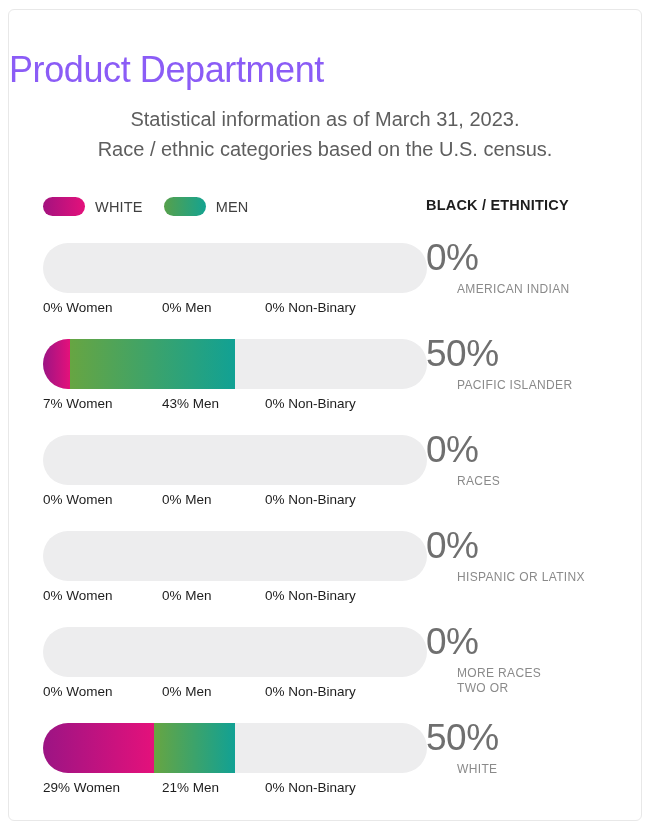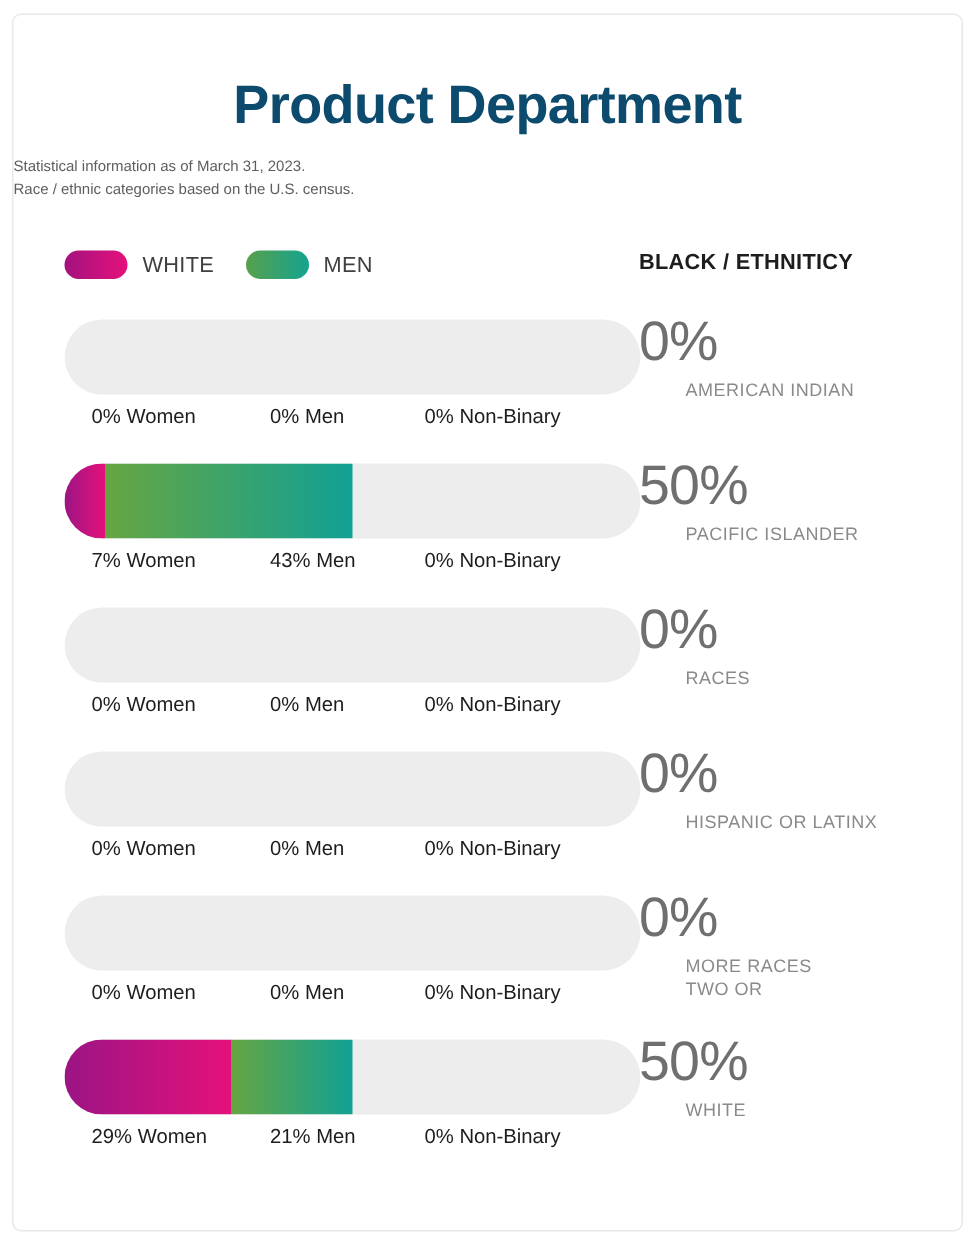--- a/index.html
+++ b/index.html
@@ -24,31 +24,31 @@
     border: 1px solid #e8e8e8;
     border-radius: 6px;
     box-sizing: border-box;
     overflow: hidden;
   }
 
   
   .title {
     margin: 0;
     padding-top: 39px;
-    text-align: center;
     font-size: 36px;
-    font-weight: 700;
+    font-weight: 400;
     letter-spacing: -0.4px;
-    color: #0c4a6e;
+    color: #8b5cf6;
     line-height: 1.15;
   }
   .subtitle {
     margin: 0;
     padding-top: 15px;
-    font-size: 10px;
+    text-align: center;
+    font-size: 20px;
     font-weight: 400;
     color: #5e5e5e;
     line-height: 1.48;
   }
   .subtitle span { display: block; }
 
   
   .legend-row {
     position: relative;
     margin-top: 27px;
@@ -108,21 +108,21 @@
   .seg {
     position: absolute;
     top: 0;
     height: 100%;
   }
   .seg-women { left: 0; background: linear-gradient(90deg, #9c1484 0%, #e4117b 100%); }
   .seg-men   { background: linear-gradient(90deg, #67a542 0%, #11a194 100%); }
 
   .sublabels {
     position: absolute;
-    left: 36px;
+    left: 18px;
     top: 57px;
     width: 384px;
     height: 20px;
   }
   .sublabel {
     position: absolute;
     top: 0;
     font-size: 13.5px;
     color: #1d1d1d;
     white-space: nowrap;

